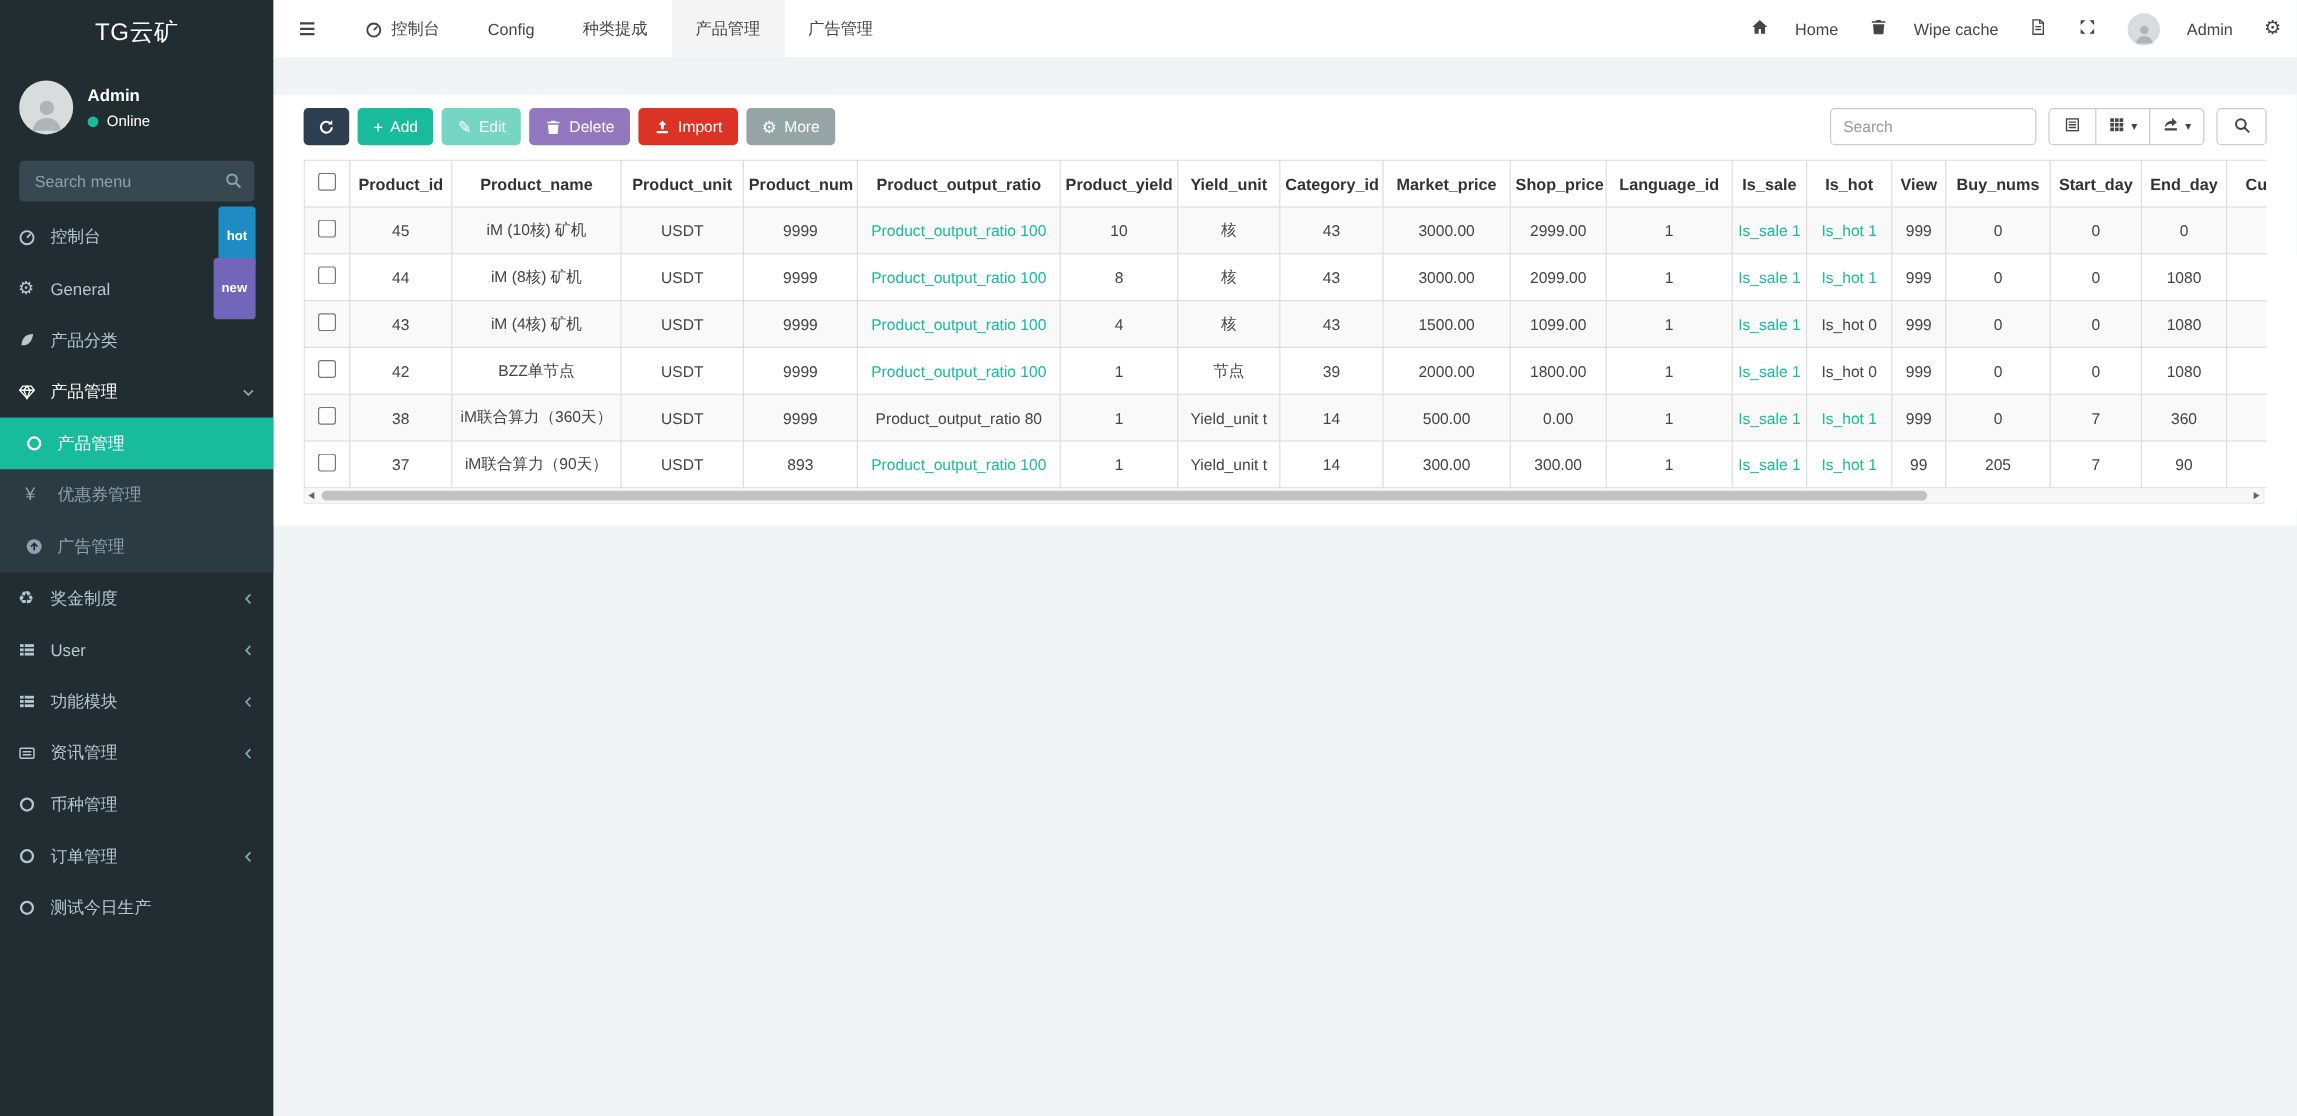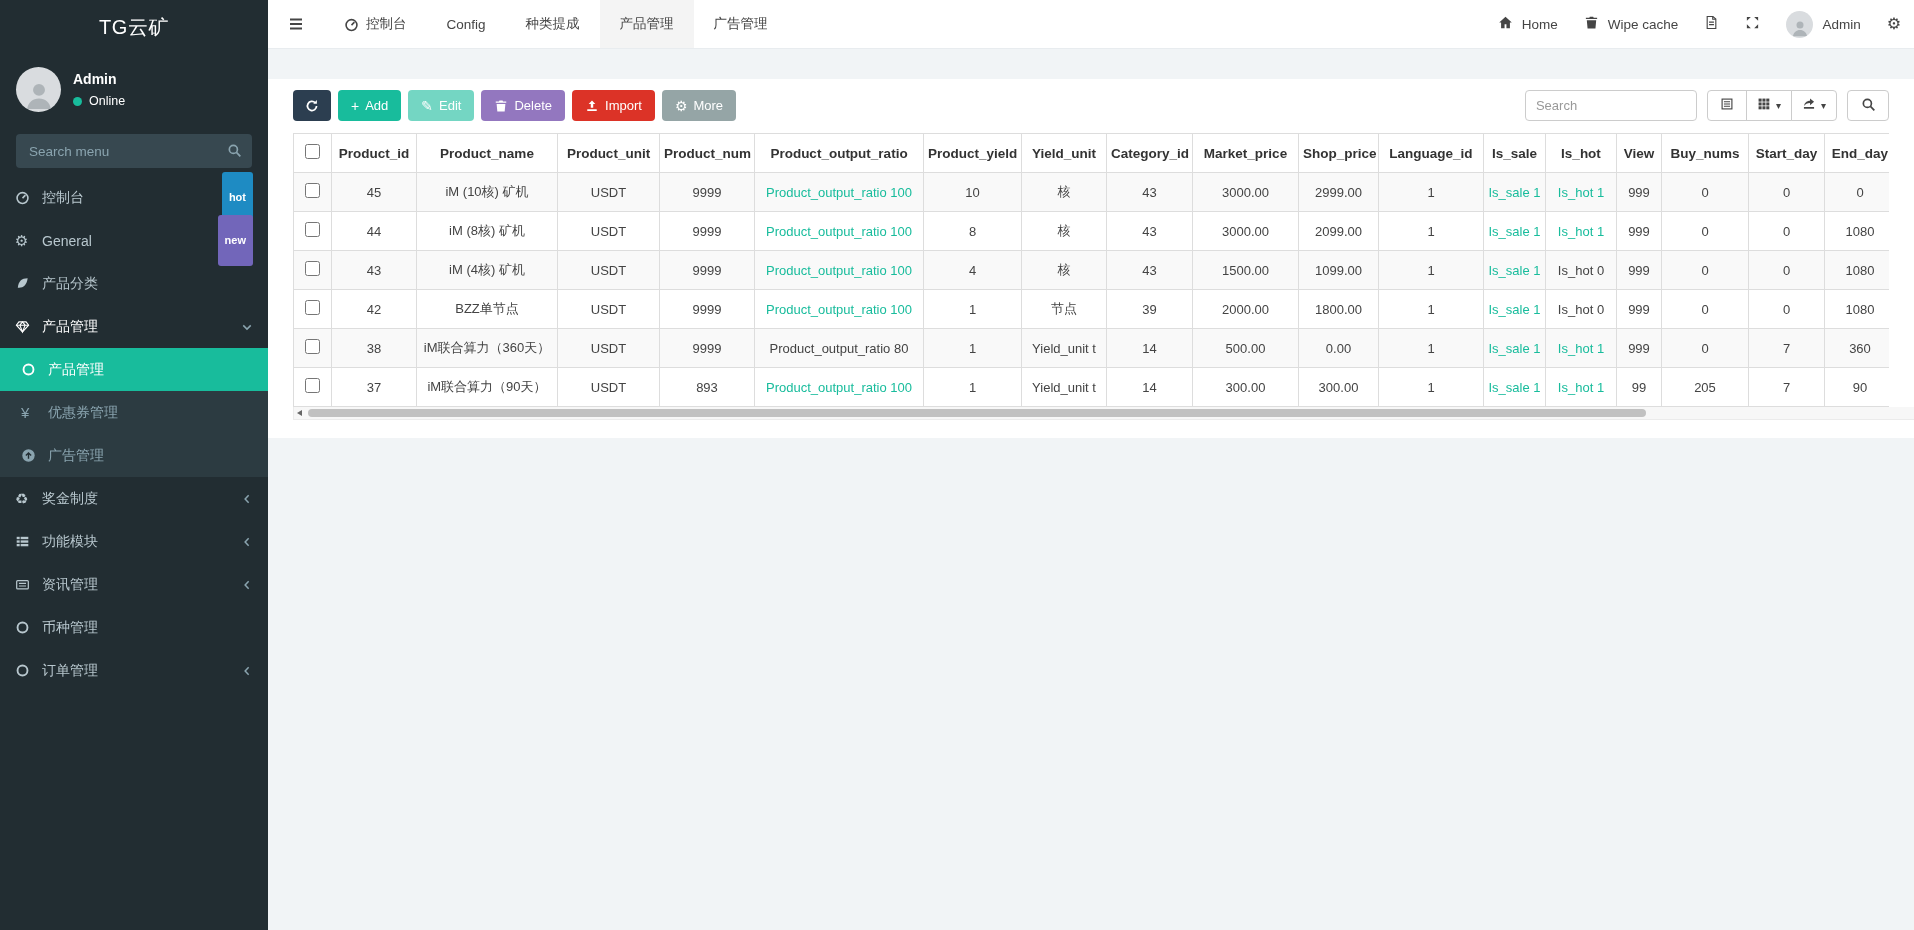--- a/index.html
+++ b/index.html
@@ -1,21 +1,21 @@
 <!DOCTYPE html>
 <html><head>
 <meta charset="utf-8">
 <style>
   *{box-sizing:border-box;margin:0;padding:0}
   html,body{width:1914px;height:930px;overflow:hidden}
   body{font-family:"Liberation Sans","DejaVu Sans",sans-serif;font-size:13px;color:#444;background:#f1f4f6}
   .app{display:flex;width:1914px;height:930px}
 
   
-  .sidebar{width:268px;flex:none;background:#222d32;color:#b8c7ce;height:100%}
+  .sidebar{width:228px;flex:none;background:#222d32;color:#b8c7ce;height:100%}
   .brand{height:55px;line-height:55px;text-align:center;color:#fff;font-size:20px;letter-spacing:.5px;cursor:pointer}
   .userpanel{display:flex;align-items:center;gap:12px;padding:12px 16px 10px}
   .avatar-big{width:45px;height:45px;border-radius:50%;background:#d9dcdf;overflow:hidden;flex:none;display:flex;align-items:flex-end;justify-content:center}
   .avatar-big svg{width:34px;height:34px}
   .uname{color:#fff;font-weight:bold;font-size:14px;margin-bottom:7px}
   .ustatus{font-size:12.5px;color:#fff;display:flex;align-items:center;gap:7px}
   .dot{width:9px;height:9px;border-radius:50%;background:#18bc9c;display:inline-block}
   .menusearch{margin:12px 16px 4px;position:relative}
   .menusearch input{width:100%;height:34px;background:#374850;border:none;border-radius:4px;padding:0 32px 0 13px;color:#ccc;font-size:13.5px;outline:none}
   .menusearch input::placeholder{color:#8aa4af}
@@ -39,21 +39,21 @@
   .main{flex:1;min-width:0;display:flex;flex-direction:column}
   .topnav{height:49px;background:#fff;display:flex;align-items:stretch;border-bottom:1px solid #e8ecef;flex:none}
   .hamburger{display:flex;align-items:center;padding:0 20px;color:#454545;cursor:pointer}
   .hamburger svg{width:16px;height:16px}
   .tabs{display:flex;align-items:stretch}
   .tab{display:flex;align-items:center;gap:7px;padding:0 20px;color:#454545;font-size:13.5px;cursor:pointer;text-decoration:none}
   .tab.active{background:#f4f4f4}
   .tab .ticon{display:inline-flex}
   .tab .ticon svg{width:15px;height:15px}
   .topnav-right{margin-left:auto;display:flex;align-items:stretch}
-  .tr-item{display:flex;align-items:center;gap:9px;padding:0 13px;color:#454545;font-size:13.5px;cursor:pointer;text-decoration:none}
+  .tr-item{display:flex;align-items:center;gap:22px;padding:0 13px;color:#454545;font-size:13.5px;cursor:pointer;text-decoration:none}
   .tr-item svg{width:15px;height:15px}
   .tr-item .gchar{font-size:16px;line-height:1}
   .avatar-sm{width:27px;height:27px;border-radius:50%;background:#d9dcdf;overflow:hidden;display:flex;align-items:flex-end;justify-content:center}
   .avatar-sm svg{width:20px;height:20px}
 
   
   .content{flex:1;background:#f1f4f6;padding-top:30px;overflow:hidden}
   .panel{background:#fff;padding:11px 25px 18px;width:100%}
   .toolbar{display:flex;align-items:center;margin-bottom:12px}
   .toolbar-left{display:flex;align-items:center}
@@ -199,20 +199,38 @@
           <span class="micon">
             <svg viewBox="0 0 16 16" fill="currentColor">
               <rect x="1.8" y="3" width="3.2" height="2.5"></rect>
               <rect x="6" y="3" width="8.2" height="2.5"></rect>
               <rect x="1.8" y="6.8" width="3.2" height="2.5"></rect>
               <rect x="6" y="6.8" width="8.2" height="2.5"></rect>
               <rect x="1.8" y="10.6" width="3.2" height="2.5"></rect>
               <rect x="6" y="10.6" width="8.2" height="2.5"></rect>
             </svg>
           </span>
+          <span class="mlabel">User</span>
+          <span class="chev">
+            <svg viewBox="0 0 16 16" fill="none" stroke="currentColor" stroke-width="2">
+              <path d="M10.2 3L5.5 8l4.7 5"></path>
+            </svg>
+          </span>
+        </a>
+        <a class="mitem">
+          <span class="micon">
+            <svg viewBox="0 0 16 16" fill="currentColor">
+              <rect x="1.8" y="3" width="3.2" height="2.5"></rect>
+              <rect x="6" y="3" width="8.2" height="2.5"></rect>
+              <rect x="1.8" y="6.8" width="3.2" height="2.5"></rect>
+              <rect x="6" y="6.8" width="8.2" height="2.5"></rect>
+              <rect x="1.8" y="10.6" width="3.2" height="2.5"></rect>
+              <rect x="6" y="10.6" width="8.2" height="2.5"></rect>
+            </svg>
+          </span>
           <span class="mlabel">功能模块</span>
           <span class="chev">
             <svg viewBox="0 0 16 16" fill="none" stroke="currentColor" stroke-width="2">
               <path d="M10.2 3L5.5 8l4.7 5"></path>
             </svg>
           </span>
         </a>
         <a class="mitem">
           <span class="micon">
             <svg viewBox="0 0 16 16" fill="none" stroke="currentColor" stroke-width="1.3">
@@ -240,20 +258,28 @@
             <svg viewBox="0 0 16 16">
               <circle cx="8" cy="8" r="5.3" fill="none" stroke="currentColor" stroke-width="2"></circle>
             </svg>
           </span>
           <span class="mlabel">订单管理</span>
           <span class="chev">
             <svg viewBox="0 0 16 16" fill="none" stroke="currentColor" stroke-width="2">
               <path d="M10.2 3L5.5 8l4.7 5"></path>
             </svg>
           </span>
+        </a>
+        <a class="mitem">
+          <span class="micon">
+            <svg viewBox="0 0 16 16">
+              <circle cx="8" cy="8" r="5.3" fill="none" stroke="currentColor" stroke-width="2"></circle>
+            </svg>
+          </span>
+          <span class="mlabel">测试今日生产</span>
         </a>
       </nav>
   </aside>
 
   <div class="main">
     <header class="topnav">
       <span class="hamburger">
           <svg viewBox="0 0 16 16">
             <path d="M2 3.5h12M2 8h12M2 12.5h12" stroke="currentColor" stroke-width="1.8" fill="none"></path>
           </svg>

